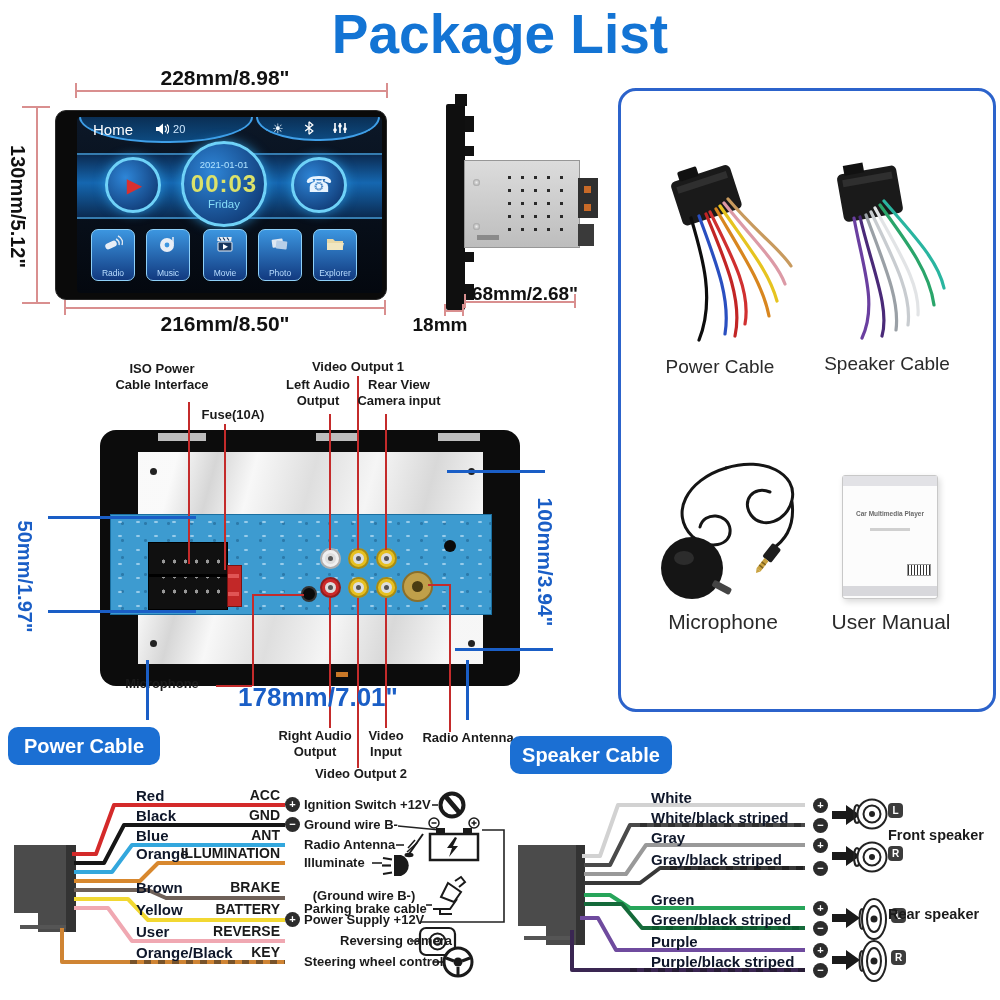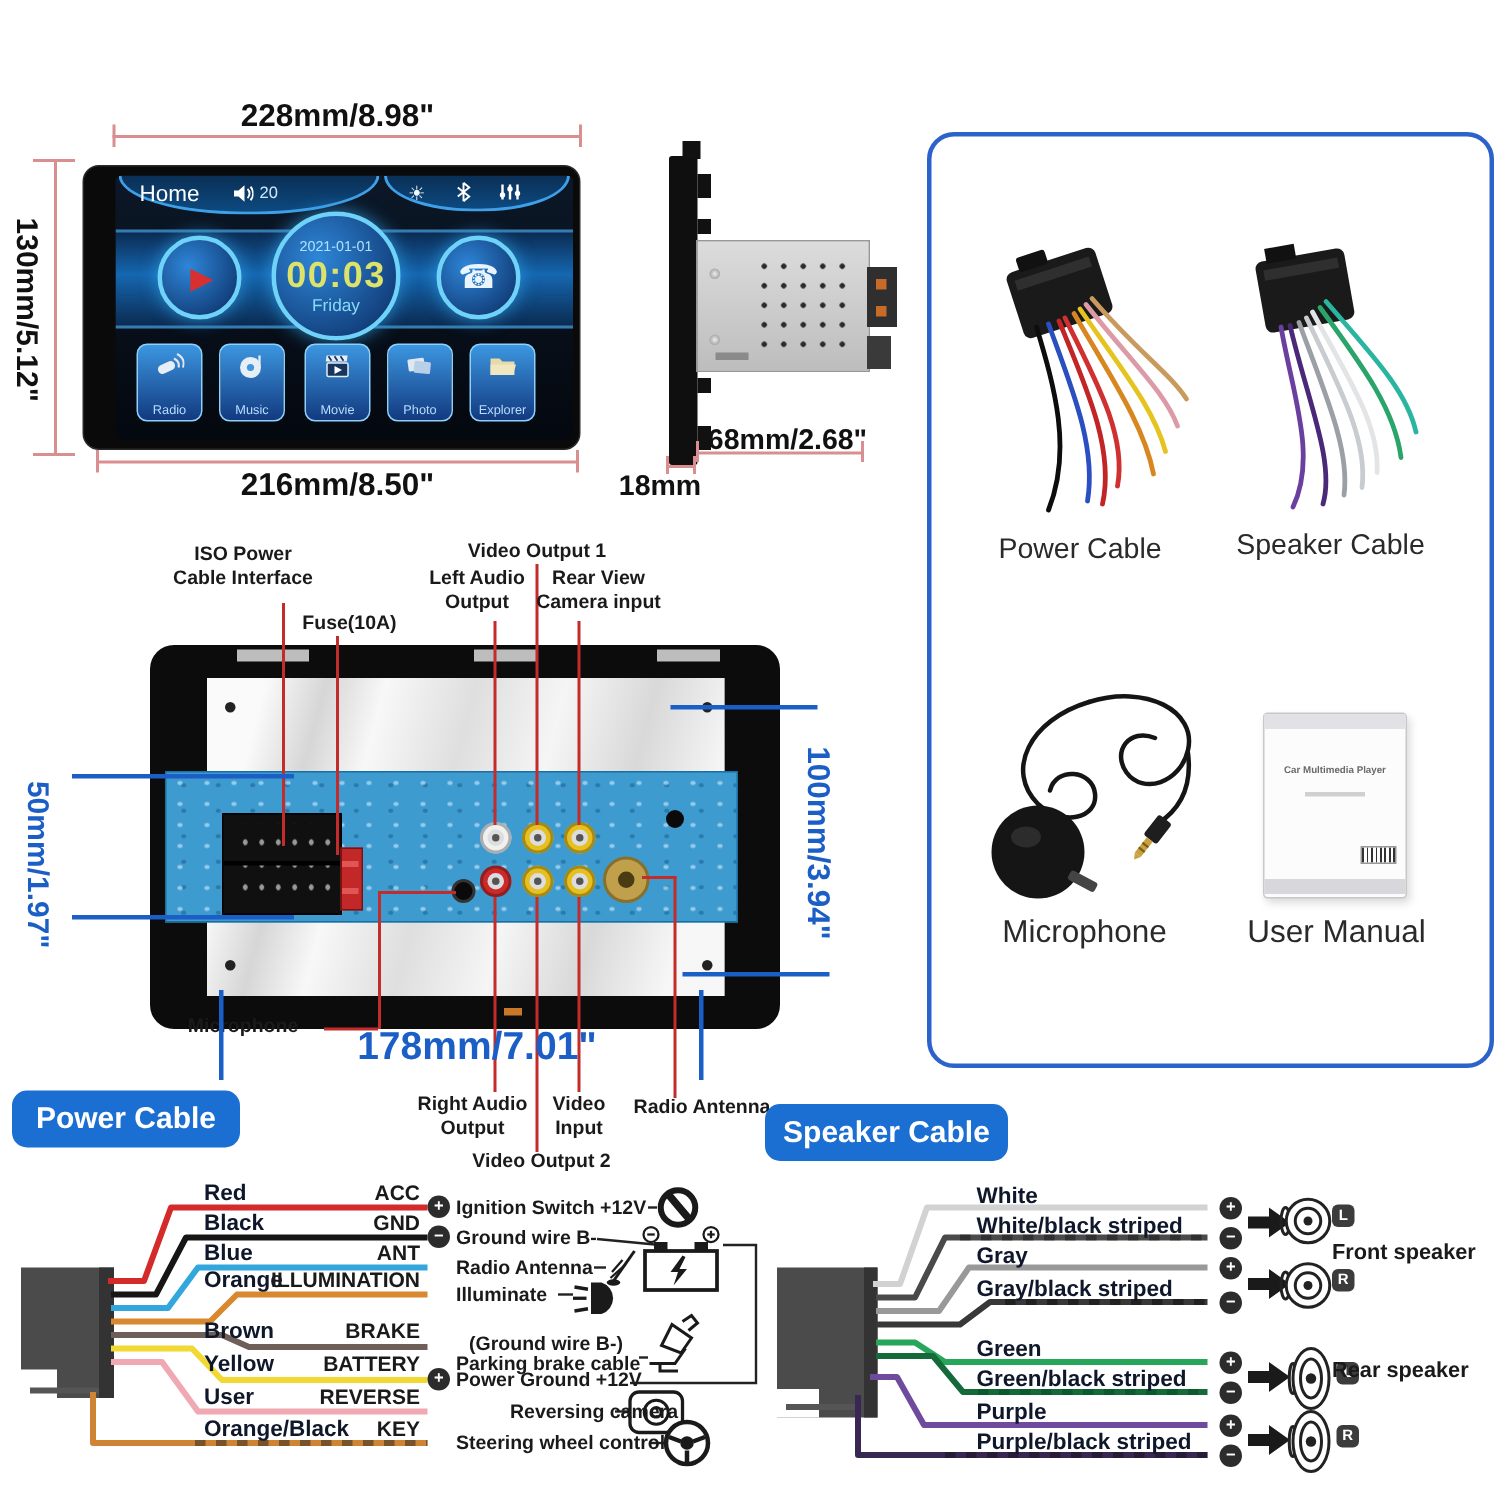--- a/index.html
+++ b/index.html
@@ -37,20 +37,21 @@
   .bezicon{position:absolute;left:58px;width:16px;text-align:center;color:#c0c0c0;font-size:10px;}
   .circbtn{position:absolute;border-radius:50%;border:3px solid #6fd2f8;
            background:radial-gradient(circle at 35% 35%,#2e86d8,#0a2a60);
            box-shadow:0 0 12px rgba(46,159,232,.8);display:flex;align-items:center;justify-content:center;}
 </style>
 </head>
 <body>
 
 <div id="stage">
 
+  <div class="abs ctr" style="left:250px;top:2px;width:500px;font-size:55px;font-weight:700;color:#1374d4;">Package List</div>
 
   <div class="abs ctr dimtxt" style="left:90px;top:66px;width:270px;">228mm/8.98"</div>
   <div class="abs redline" style="left:75px;top:90px;width:313px;height:2px;"></div>
   <div class="abs redline" style="left:75px;top:83px;width:2px;height:15px;"></div>
   <div class="abs redline" style="left:386px;top:83px;width:2px;height:15px;"></div>
 
   <div class="abs ctr dimtxt" style="left:-63px;top:195px;width:160px;font-size:20px;transform:rotate(90deg);">130mm/5.12"</div>
   <div class="abs redline" style="left:36px;top:106px;width:2px;height:198px;"></div>
   <div class="abs redline" style="left:22px;top:106px;width:28px;height:2px;"></div>
   <div class="abs redline" style="left:22px;top:302px;width:28px;height:2px;"></div>
@@ -451,21 +452,21 @@
 
   <div class="sym" style="left:285px;top:797px;">+</div>
   <div class="sym" style="left:285px;top:817px;">−</div>
   <div class="sym" style="left:285px;top:912px;">+</div>
   <div class="dest" style="left:304px;top:797px;">Ignition Switch +12V</div>
   <div class="dest" style="left:304px;top:817px;">Ground wire B-</div>
   <div class="dest" style="left:304px;top:837px;">Radio Antenna</div>
   <div class="dest" style="left:304px;top:855px;">Illuminate</div>
   <div class="dest ctr" style="left:300px;top:888px;width:128px;">(Ground wire B-)</div>
   <div class="dest" style="left:304px;top:901px;">Parking brake cable</div>
-  <div class="dest" style="left:304px;top:912px;">Power Ground +12V</div>
+  <div class="dest" style="left:304px;top:912px;">Power Supply +12V</div>
   <div class="dest" style="left:304px;top:933px;padding-left:36px;">Reversing camera</div>
   <div class="dest" style="left:304px;top:954px;">Steering wheel control</div>
 
   <svg class="abs" style="left:510px;top:778px;" width="490" height="222" viewBox="0 0 490 222">
     <rect x="8" y="67" width="67" height="100" fill="#4b4b4b"></rect>
     <rect x="66" y="67" width="9" height="100" fill="#333"></rect>
     <rect x="8" y="148" width="28" height="19" fill="#fff"></rect>
     <rect x="14" y="158" width="48" height="4" fill="#555"></rect>
     <g fill="none" stroke-width="4" stroke-linejoin="round">
       <path d="M72,78 H90 L108,27 H295" stroke="#d2d2d2"></path>

